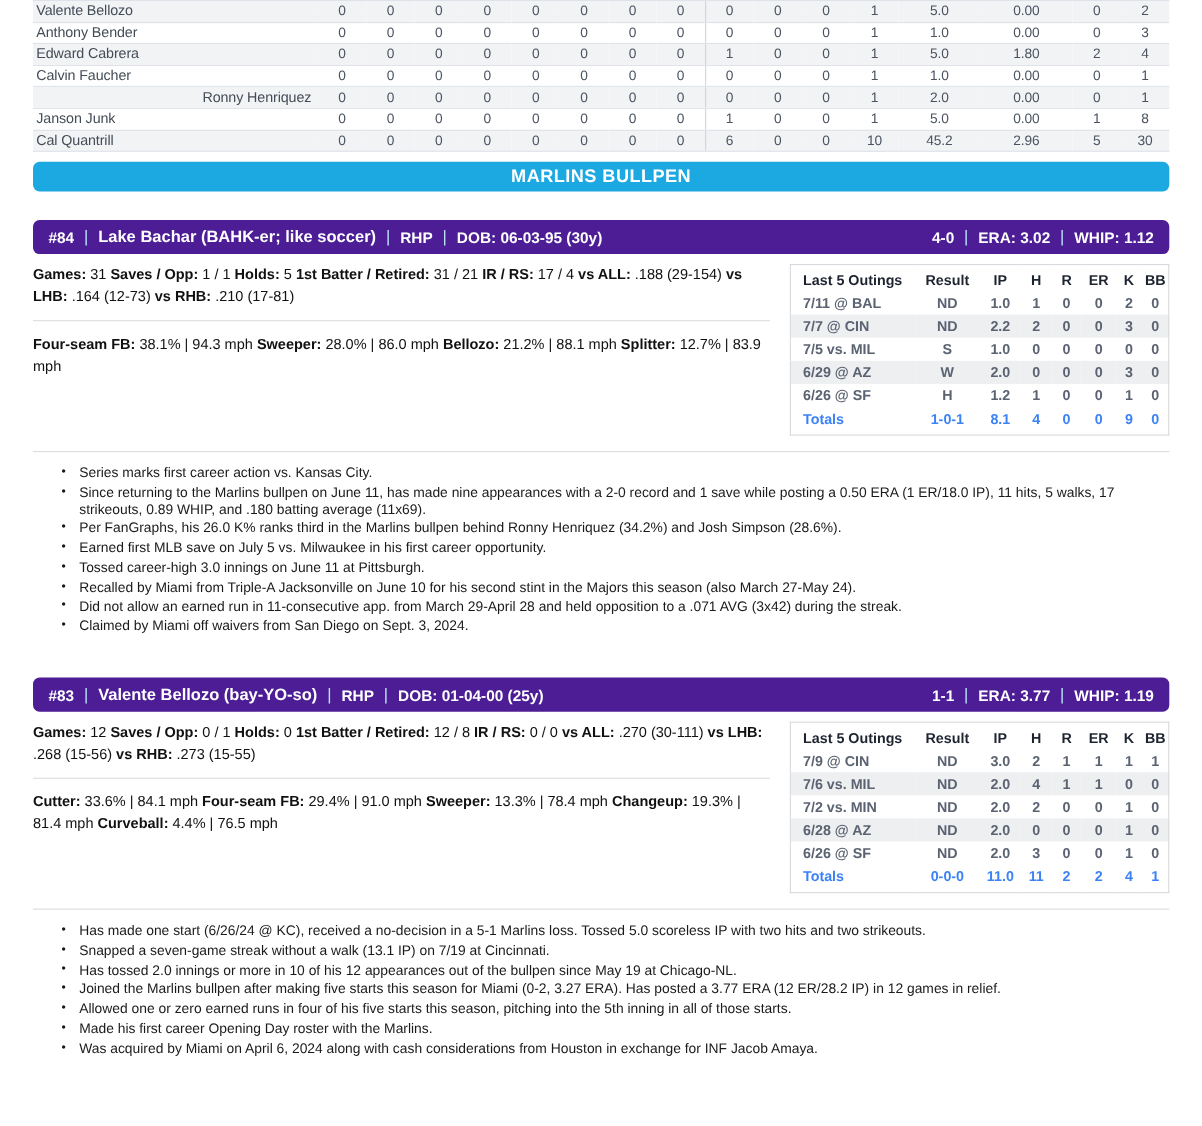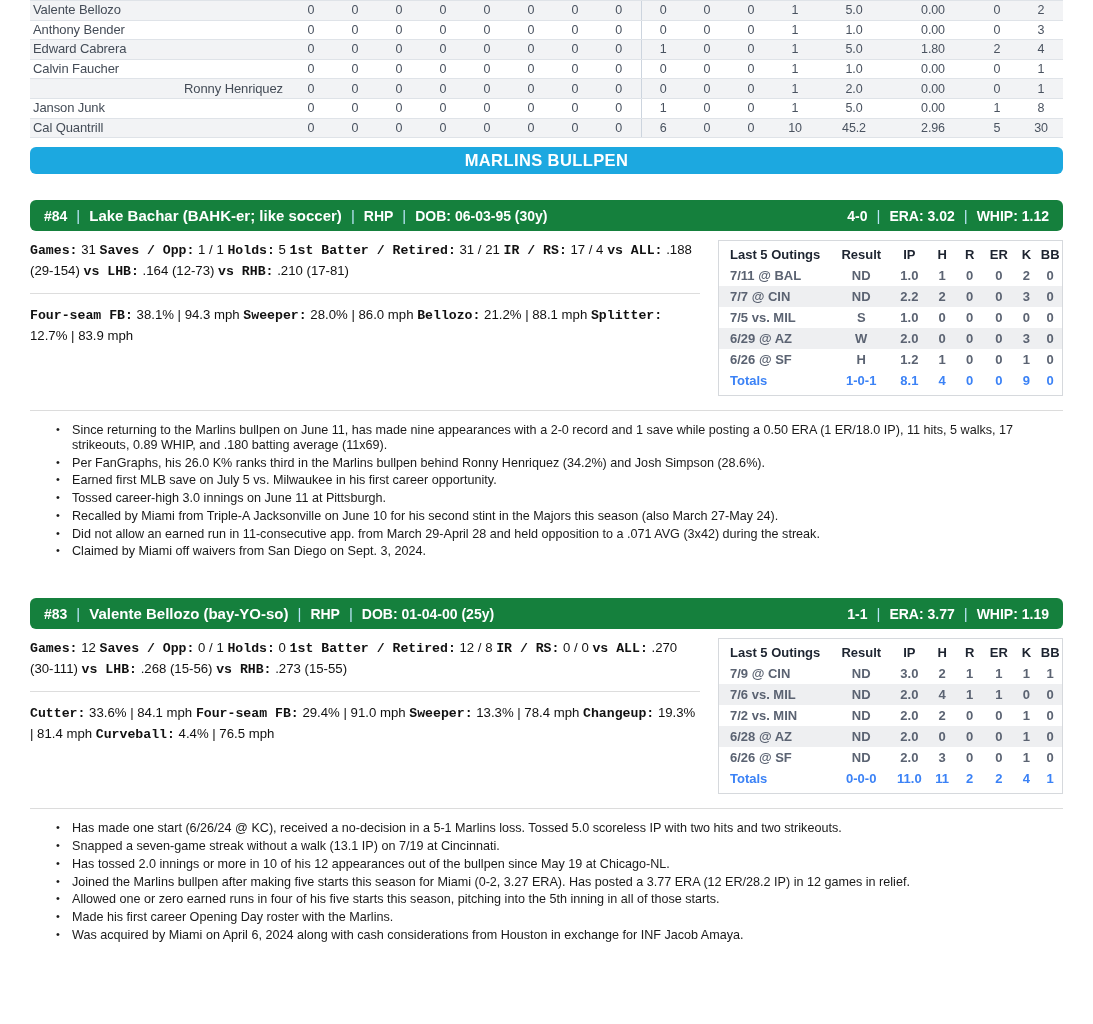--- a/index.html
+++ b/index.html
@@ -69,21 +69,21 @@
     font-weight: bold;
     font-size: 16.5px;
     letter-spacing: 0.4px;
   }
 
   
   .player-block {
     margin: 0 30px;
   }
   .player-header {
-    background: #15803d;
+    background: #4c1d95;
     border-radius: 6px;
     height: 31px;
     display: flex;
     align-items: center;
     justify-content: space-between;
     padding: 0 14px;
     box-sizing: border-box;
     color: #ffffff;
     font-size: 14.5px;
   }
@@ -121,21 +121,21 @@
   .outings-col {
     flex: 0 0 345px;
     width: 345px;
   }
 
   .statline {
     font-size: 13.2px;
     line-height: 19.5px;
     color: #111111;
   }
-  .statline b { font-weight: bold; font-family: Liberation Mono, monospace; }
+  .statline b { font-weight: bold; }
 
   .rule {
     border: 0;
     border-top: 1px solid #dddddd;
     margin: 12px 0 11px 0;
   }
 
   
   table.outings {
     width: 100%;
@@ -472,20 +472,21 @@
                     <td>9</td>
                     <td>0</td>
                   </tr>
                 </tbody>
               </table>
             </div>
           </div>
         </div>
         <hr class="notes-sep">
         <ul class="notes">
+          <li>Series marks first career action vs. Kansas City.</li>
           <li>Since returning to the Marlins bullpen on June 11, has made nine appearances with a 2-0 record and 1 save while posting a 0.50 ERA (1 ER/18.0 IP), 11 hits, 5 walks, 17 strikeouts, 0.89 WHIP, and .180 batting average (11x69).</li>
           <li>Per FanGraphs, his 26.0 K% ranks third in the Marlins bullpen behind Ronny Henriquez (34.2%) and Josh Simpson (28.6%).</li>
           <li>Earned first MLB save on July 5 vs. Milwaukee in his first career opportunity.</li>
           <li>Tossed career-high 3.0 innings on June 11 at Pittsburgh.</li>
           <li>Recalled by Miami from Triple-A Jacksonville on June 10 for his second stint in the Majors this season (also March 27-May 24).</li>
           <li>Did not allow an earned run in 11-consecutive app. from March 29-April 28 and held opposition to a .071 AVG (3x42) during the streak.</li>
           <li>Claimed by Miami off waivers from San Diego on Sept. 3, 2024.</li>
         </ul>
         <div class="spacer-lg" style="height: 36px;"></div>
       </div>

